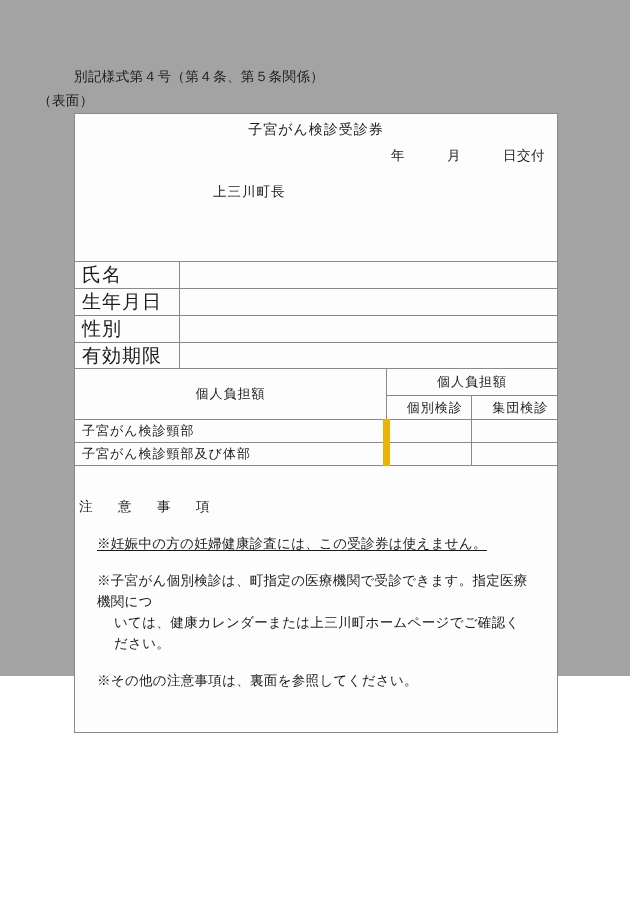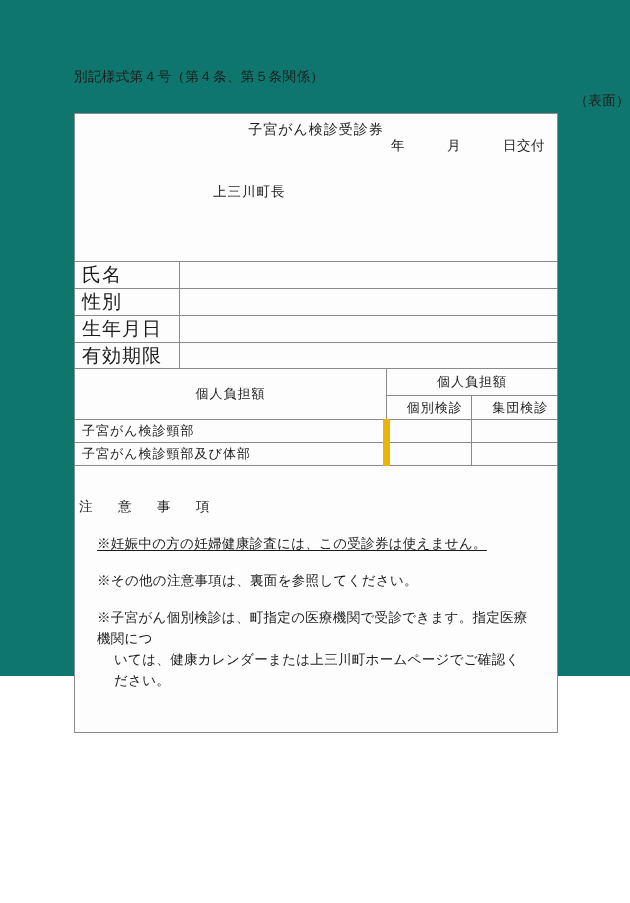--- a/index.html
+++ b/index.html
@@ -14,40 +14,40 @@
     font-family: "DejaVu Serif", "Liberation Serif", serif;
     color: #1a1a1a;
     -webkit-font-smoothing: antialiased;
   }
 
   .page {
     position: absolute;
     left: 0; top: 0;
     width: 630px;
     height: 676px;
-    background: #0f766e;
+    background: #a3a3a3;
     text-decoration: underline;
   }
 
   
   .form-no {
     position: absolute;
     left: 74px;
     top: 68px;
     font-size: 13.5px;
     letter-spacing: 0.4px;
     white-space: nowrap;
   }
   .face-label {
     position: absolute;
     left: 0;
     top: 92px;
     width: 630px;
-    text-align: right;
-    padding-left: 60px;
+    text-align: left;
+    padding-left: 38px;
     box-sizing: border-box;
     font-size: 13.5px;
     letter-spacing: 0.4px;
   }
 
   
   .frame {
     position: absolute;
     left: 74px;
     top: 113px;
@@ -67,21 +67,21 @@
     position: absolute;
     left: 0; top: 7px;
     width: 100%;
     text-align: center;
     font-size: 14px;
     letter-spacing: 1px;
   }
   .issue-date {
     position: absolute;
     right: 12px;
-    top: 23px;
+    top: 33px;
     font-size: 13.5px;
     letter-spacing: 0.5px;
     white-space: pre;
   }
   .mayor {
     position: absolute;
     left: 138px;
     top: 69px;
     font-size: 13.5px;
     letter-spacing: 1px;
@@ -195,25 +195,25 @@
       <div class="mayor">上三川町長</div>
     </div>
 
     <table class="fields">
       <tbody>
         <tr>
           <td class="label">氏名</td>
           <td class="value"></td>
         </tr>
         <tr>
+          <td class="label">生年月日</td>
+          <td class="value"></td>
+        </tr>
+        <tr>
           <td class="label">性別</td>
-          <td class="value"></td>
-        </tr>
-        <tr>
-          <td class="label">生年月日</td>
           <td class="value"></td>
         </tr>
         <tr>
           <td class="label">有効期限</td>
           <td class="value"></td>
         </tr>
       </tbody>
     </table>
 
     <table class="exam">
@@ -238,22 +238,22 @@
         </tr>
       </tbody>
     </table>
 
     <div class="notes">
       <div class="notes-title">注　意　事　項</div>
       <p class="note underline">
         <span>※妊娠中の方の妊婦健康診査には、この受診券は使えません。</span>
       </p>
       <p class="note">
-        <span>※その他の注意事項は、裏面を参照してください。</span>
-      </p>
-      <p class="note">
         <span>※子宮がん個別検診は、町指定の医療機関で受診できます。指定医療機関につ</span>
         <span class="cont">いては、健康カレンダーまたは上三川町ホームページでご確認ください。</span>
       </p>
+      <p class="note">
+        <span>※その他の注意事項は、裏面を参照してください。</span>
+      </p>
     </div>
 
   </div>
 </div>
 
 </body></html>

